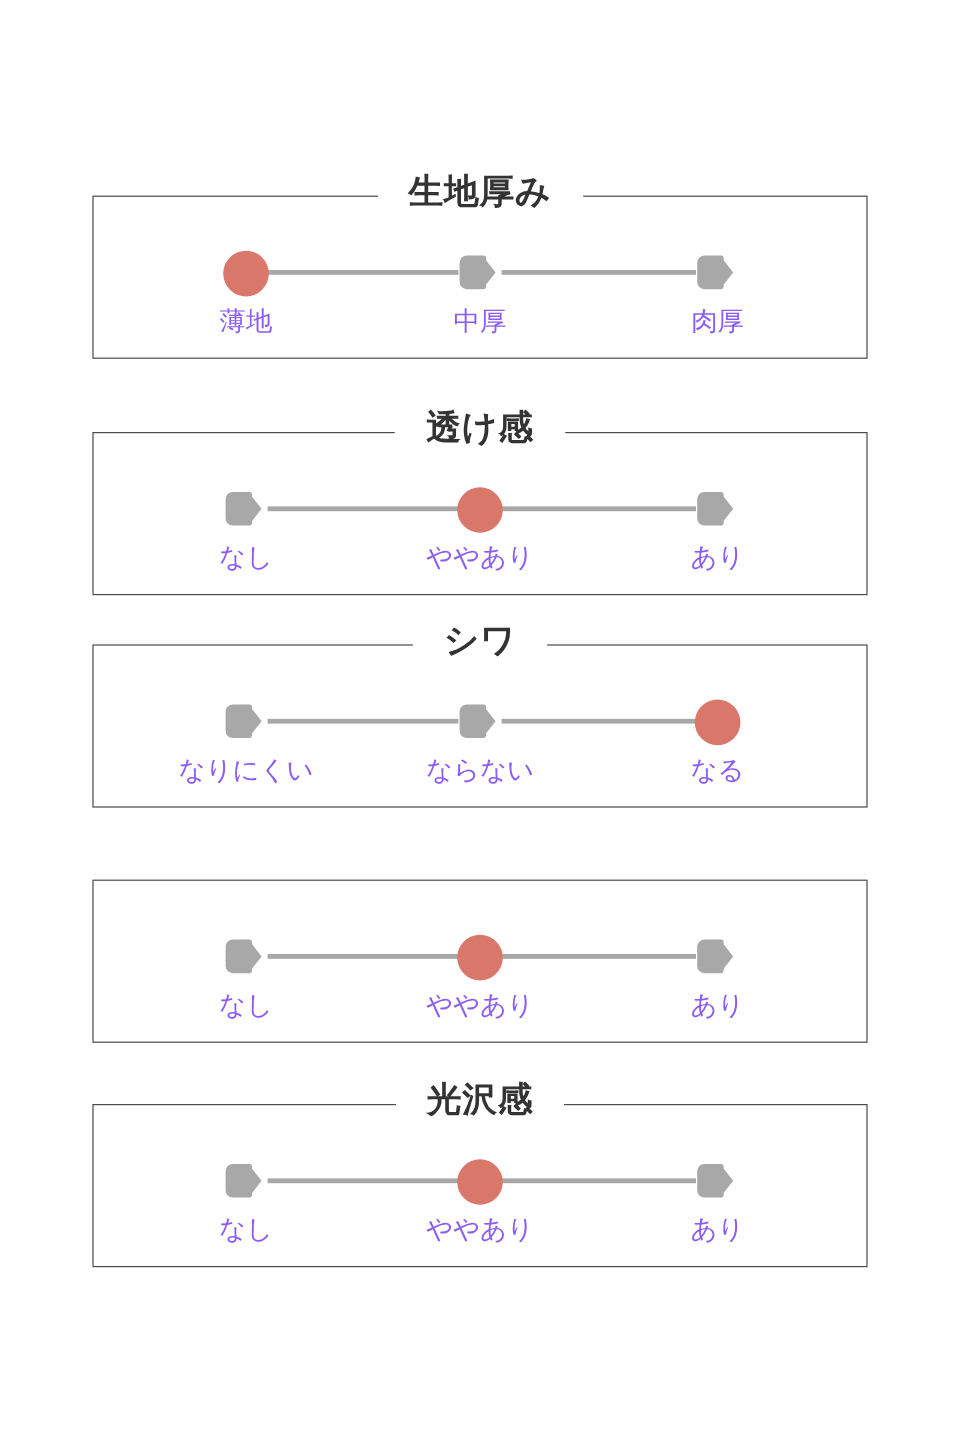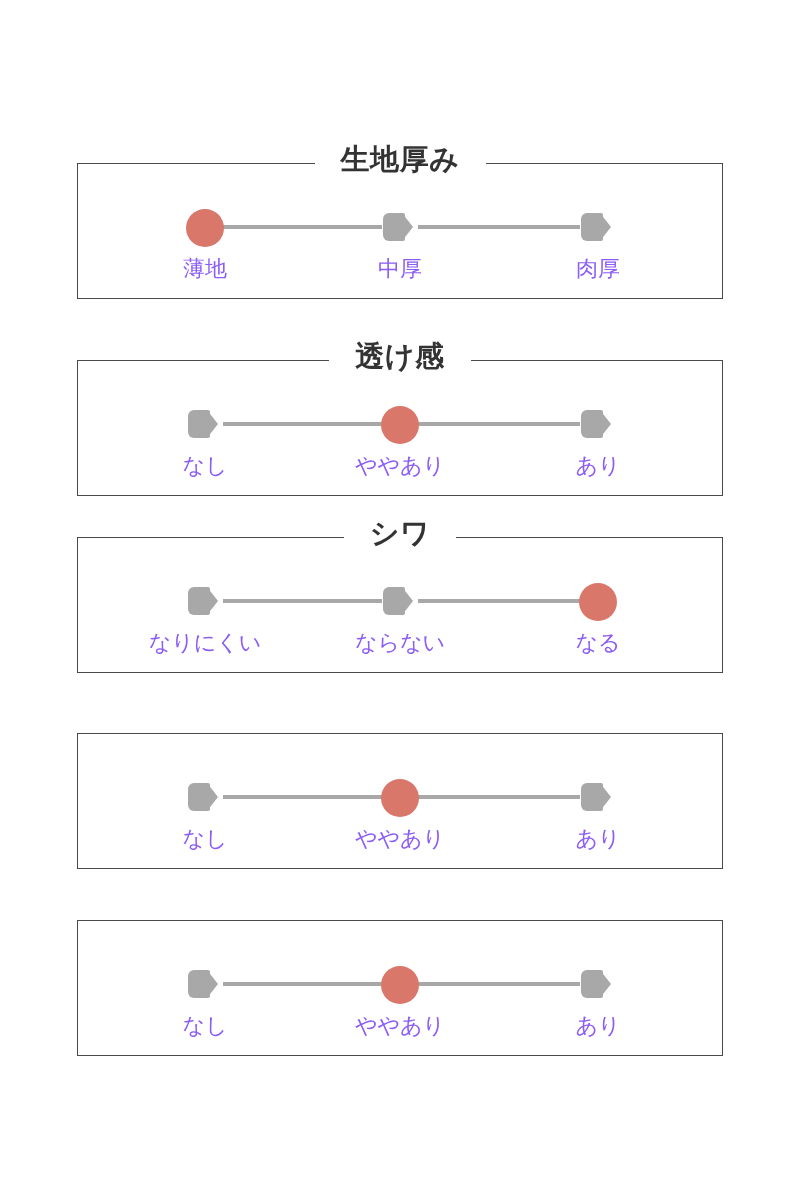--- a/index.html
+++ b/index.html
@@ -302,14 +302,15 @@
         <div class="stop" style="left: 521px;">
           <div class="marker-wrap">
             <div class="marker-tag">
               <div class="body"></div>
               <div class="point"></div>
             </div>
           </div>
           <div class="stop-label">あり</div>
         </div>
       </div>
+      <div class="panel-title"><span>光沢感</span></div>
     </div>
   </div>
 
 </body></html>

